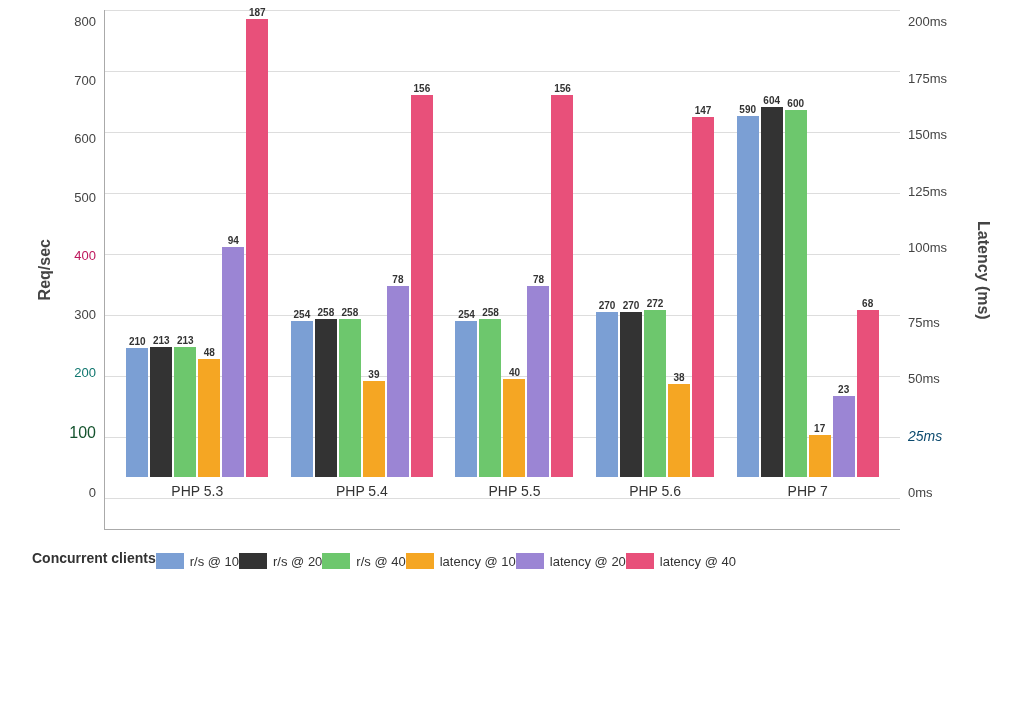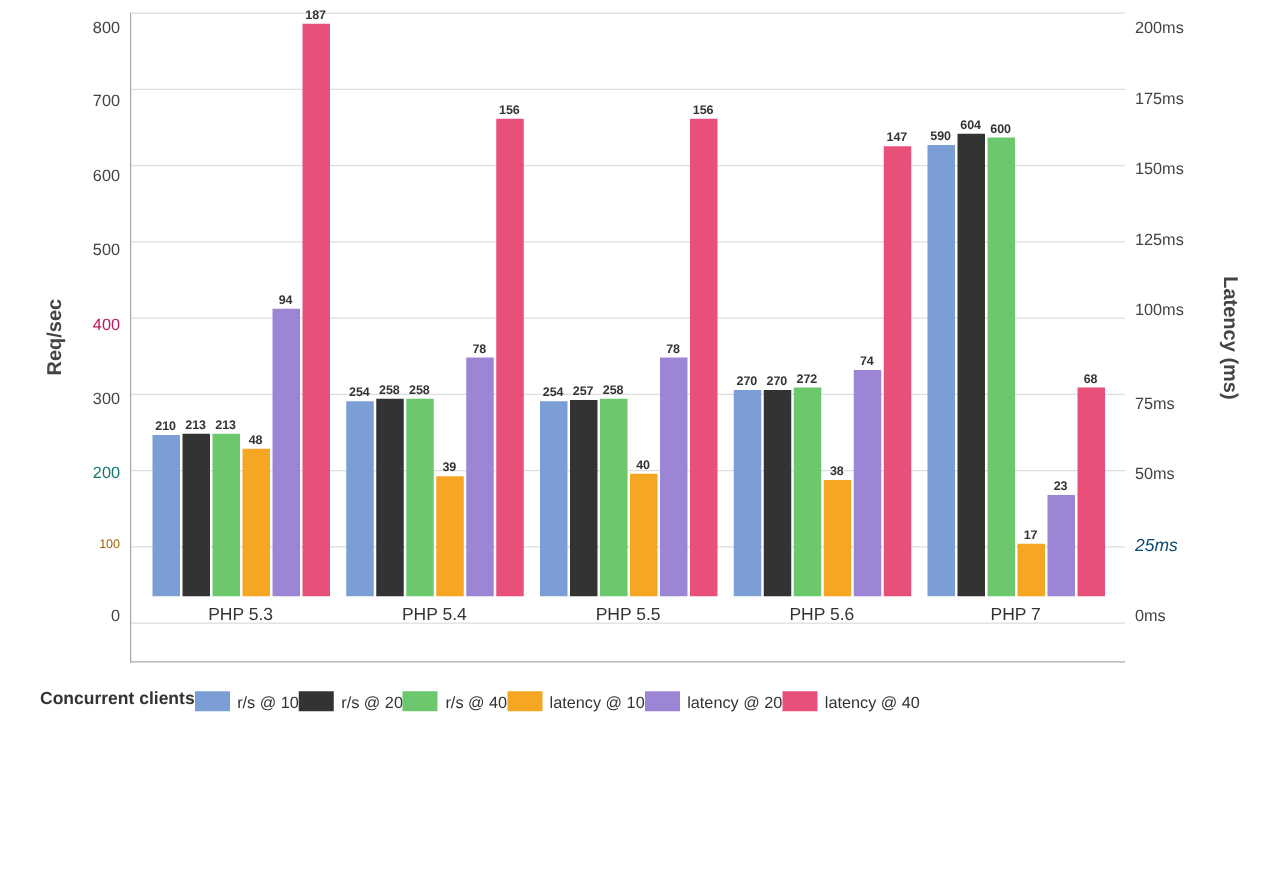--- a/index.html
+++ b/index.html
@@ -162,21 +162,21 @@
 
 <div class="chart-container">
   <div class="chart-area">
 
     <div style="display:flex;align-items:center;">
       <div class="y-axis-left-label" id="yLeftLabel">Req/sec</div>
     </div>
 
     <div class="y-axis-left" id="yLeftTicks">
         <div style="font-size: 13px; color: rgb(68, 68, 68);">0</div>
-        <div style="font-size: 10px; color: #a16207;">100</div>
+        <div style="font-size: 16px; color: #14532d;">100</div>
         <div style="font-size: 13px; color: #0f766e;">200</div>
         <div style="font-size: 13px; color: rgb(68, 68, 68);">300</div>
         <div style="font-size: 13px; color: #be185d;">400</div>
         <div style="font-size: 13px; color: rgb(68, 68, 68);">500</div>
         <div style="font-size: 13px; color: rgb(68, 68, 68);">600</div>
         <div style="font-size: 13px; color: rgb(68, 68, 68);">700</div>
         <div style="font-size: 13px; color: rgb(68, 68, 68);">800</div>
       </div>
 
     <div class="plot-area" id="plotArea" style="height: 520px;">
@@ -250,24 +250,20 @@
             </div>
             <div class="group-label">PHP 5.4</div>
           </div>
           <div class="bar-group">
             <div class="bars">
               <div class="bar-wrapper">
                 <div class="bar-value">254</div>
                 <div class="bar" style="height: 155.575px; background-color: rgb(123, 159, 212);"></div>
               </div>
               <div class="bar-wrapper">
-                <div class="bar-value">257</div>
-                <div class="bar" style="height: 157.412px; background-color: rgb(51, 51, 51);"></div>
-              </div>
-              <div class="bar-wrapper">
                 <div class="bar-value">258</div>
                 <div class="bar" style="height: 158.025px; background-color: rgb(109, 199, 109);"></div>
               </div>
               <div class="bar-wrapper">
                 <div class="bar-value">40</div>
                 <div class="bar" style="height: 98px; background-color: rgb(245, 166, 35);"></div>
               </div>
               <div class="bar-wrapper">
                 <div class="bar-value">78</div>
                 <div class="bar" style="height: 191.1px; background-color: rgb(155, 133, 212);"></div>
@@ -289,24 +285,20 @@
                 <div class="bar-value">270</div>
                 <div class="bar" style="height: 165.375px; background-color: rgb(51, 51, 51);"></div>
               </div>
               <div class="bar-wrapper">
                 <div class="bar-value">272</div>
                 <div class="bar" style="height: 166.6px; background-color: rgb(109, 199, 109);"></div>
               </div>
               <div class="bar-wrapper">
                 <div class="bar-value">38</div>
                 <div class="bar" style="height: 93.1px; background-color: rgb(245, 166, 35);"></div>
-              </div>
-              <div class="bar-wrapper">
-                <div class="bar-value">74</div>
-                <div class="bar" style="height: 181.3px; background-color: rgb(155, 133, 212);"></div>
               </div>
               <div class="bar-wrapper">
                 <div class="bar-value">147</div>
                 <div class="bar" style="height: 360.15px; background-color: rgb(232, 80, 122);"></div>
               </div>
             </div>
             <div class="group-label">PHP 5.6</div>
           </div>
           <div class="bar-group">
             <div class="bars">

